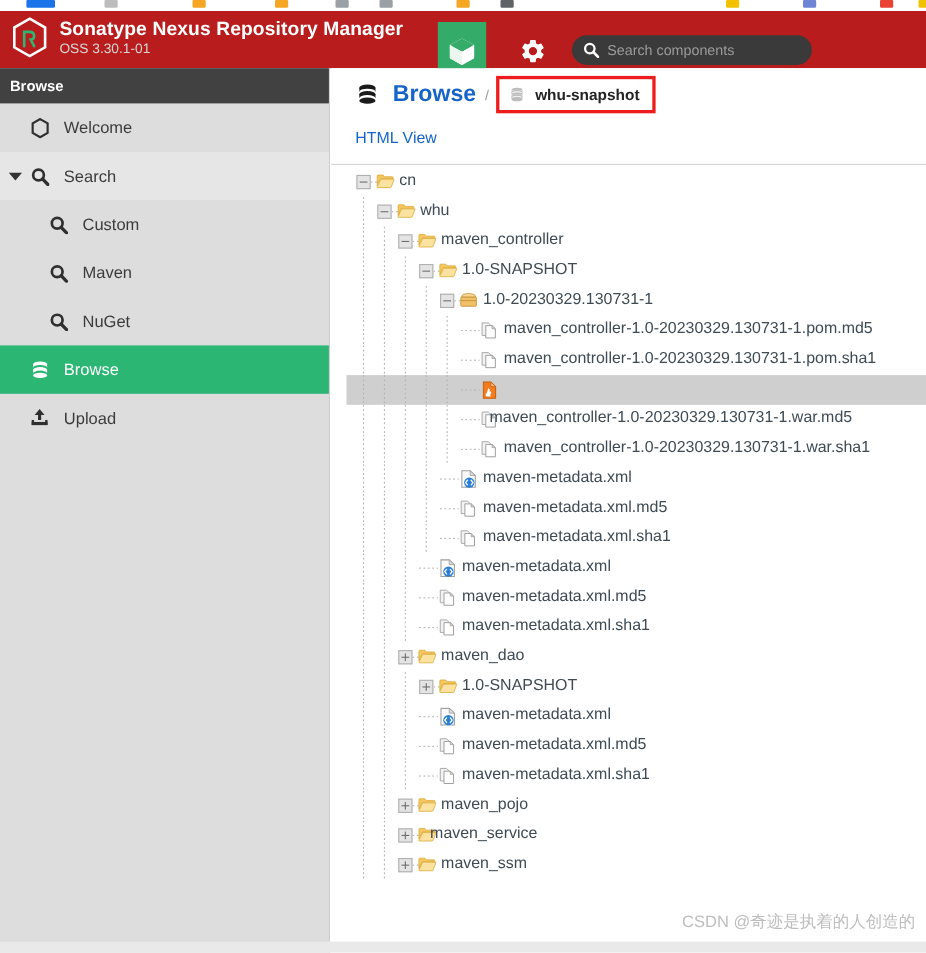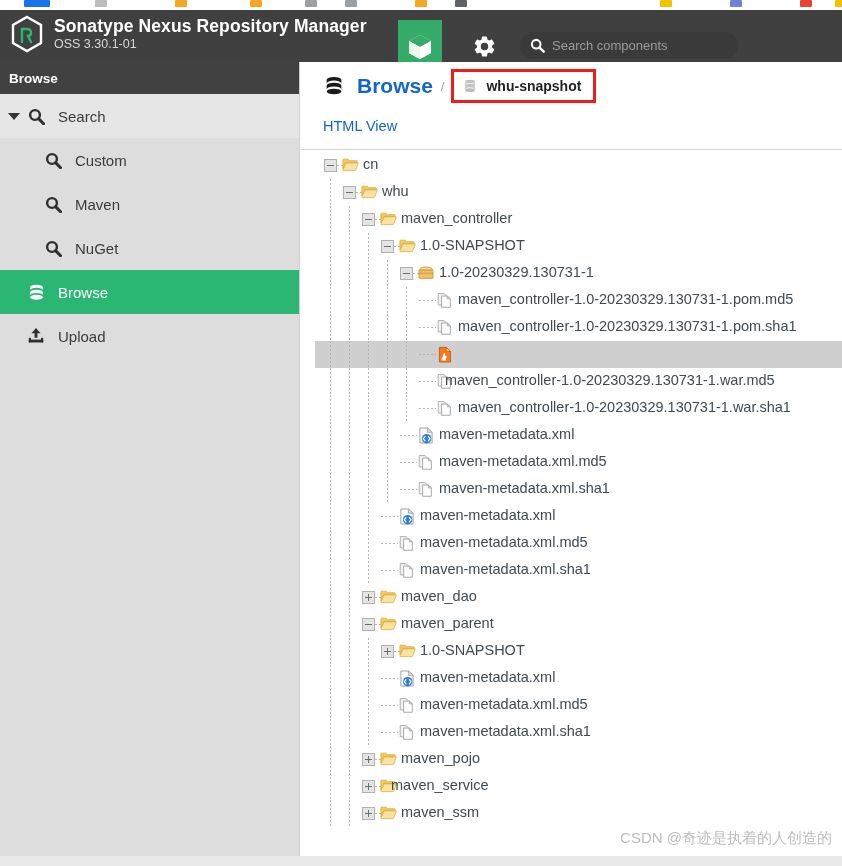--- a/index.html
+++ b/index.html
@@ -14,21 +14,21 @@
   
   #browser-strip {
     position: absolute; left: 0; top: 0; width: 842px; height: 10px;
     background: #ffffff; overflow: hidden;
   }
   #browser-strip .bk { position: absolute; bottom: 3px; height: 7px; border-radius: 1px; }
 
   
   #app-header {
     position: absolute; left: 0; top: 10px; width: 842px; height: 52px;
-    background: #404040;
+    background: #b91c1c;
   }
   #brand { position: absolute; left: 10px; top: 5px; display: flex; align-items: center; }
   #brand-logo { width: 34px; height: 38px; flex: 0 0 34px; }
   #brand-text { margin-left: 10px; line-height: 1.12; }
   #brand-title {
     color: #ffffff; font-size: 17.5px; font-weight: bold; letter-spacing: .1px;
     white-space: nowrap;
   }
   #brand-sub { color: #d6d6d6; font-size: 12.5px; margin-top: 1px; }
 
@@ -204,20 +204,28 @@
       <circle cx="6.6" cy="6.6" r="4.6" fill="none" stroke="#ffffff" stroke-width="2.2"></circle>
       <line x1="10.2" y1="10.2" x2="14.6" y2="14.6" stroke="#ffffff" stroke-width="2.6" stroke-linecap="round"></line>
     </svg>
     <input id="search-input" type="text" placeholder="Search components" style="">
   </div>
 </div>
 
 <div id="sidebar">
   <div id="sidebar-header">Browse</div>
   <div id="sidebar-items">
+      <div class="nav-item">
+        <span class="nav-icon">
+          <svg width="17" height="19" viewBox="0 0 18 20">
+            <polygon points="9,1.3 16.2,5.4 16.2,14.6 9,18.7 1.8,14.6 1.8,5.4" fill="none" stroke="#2f2f2f" stroke-width="2.1"></polygon>
+          </svg>
+        </span>
+        <span>Welcome</span>
+      </div>
       <div class="nav-item group">
         <span class="caret"></span>
         <span class="nav-icon">
           <svg width="17" height="17" viewBox="0 0 16 16">
             <circle cx="6.6" cy="6.6" r="4.6" fill="none" stroke="#2f2f2f" stroke-width="2.3"></circle>
             <line x1="10" y1="10" x2="14.6" y2="14.8" stroke="#2f2f2f" stroke-width="2.8" stroke-linecap="round"></line>
           </svg>
         </span>
         <span>Search</span>
       </div>
@@ -517,31 +525,20 @@
         <span class="knob plus" style="left:47px"></span>
         <span class="node-icon" style="left:65px"><svg width="17" height="15" viewBox="0 0 20 17">
             <path d="M1 3.2a1 1 0 011-1h5.3l1.6 1.8H17a1 1 0 011 1v1H4.6L1 13.6z" fill="#f6c760" stroke="#d9a62e" stroke-width=".8"></path>
             <path d="M4.9 6.6h14.4l-3.2 8.4a1 1 0 01-.95.65H1.6a.6.6 0 01-.56-.82z" fill="#fbe2a0" stroke="#d9a62e" stroke-width=".8"></path>
           </svg></span>
         <span class="label" style="left:86px">maven_dao</span>
       </div>
       <div class="tree-row">
         <span class="vline" style="left:15px"></span>
         <span class="vline" style="left:34px"></span>
-        <span class="hstub" style="left:60px;width:6px"></span>
-        <span class="knob minus" style="left:47px"></span>
-        <span class="node-icon" style="left:65px"><svg width="17" height="15" viewBox="0 0 20 17">
-            <path d="M1 3.2a1 1 0 011-1h5.3l1.6 1.8H17a1 1 0 011 1v1H4.6L1 13.6z" fill="#f6c760" stroke="#d9a62e" stroke-width=".8"></path>
-            <path d="M4.9 6.6h14.4l-3.2 8.4a1 1 0 01-.95.65H1.6a.6.6 0 01-.56-.82z" fill="#fbe2a0" stroke="#d9a62e" stroke-width=".8"></path>
-          </svg></span>
-        <span class="label" style="left:86px">maven_parent</span>
-      </div>
-      <div class="tree-row">
-        <span class="vline" style="left:15px"></span>
-        <span class="vline" style="left:34px"></span>
         <span class="vline" style="left:53px"></span>
         <span class="hstub" style="left:79px;width:6px"></span>
         <span class="knob plus" style="left:66px"></span>
         <span class="node-icon" style="left:84px"><svg width="17" height="15" viewBox="0 0 20 17">
             <path d="M1 3.2a1 1 0 011-1h5.3l1.6 1.8H17a1 1 0 011 1v1H4.6L1 13.6z" fill="#f6c760" stroke="#d9a62e" stroke-width=".8"></path>
             <path d="M4.9 6.6h14.4l-3.2 8.4a1 1 0 01-.95.65H1.6a.6.6 0 01-.56-.82z" fill="#fbe2a0" stroke="#d9a62e" stroke-width=".8"></path>
           </svg></span>
         <span class="label" style="left:105px">1.0-SNAPSHOT</span>
       </div>
       <div class="tree-row">

